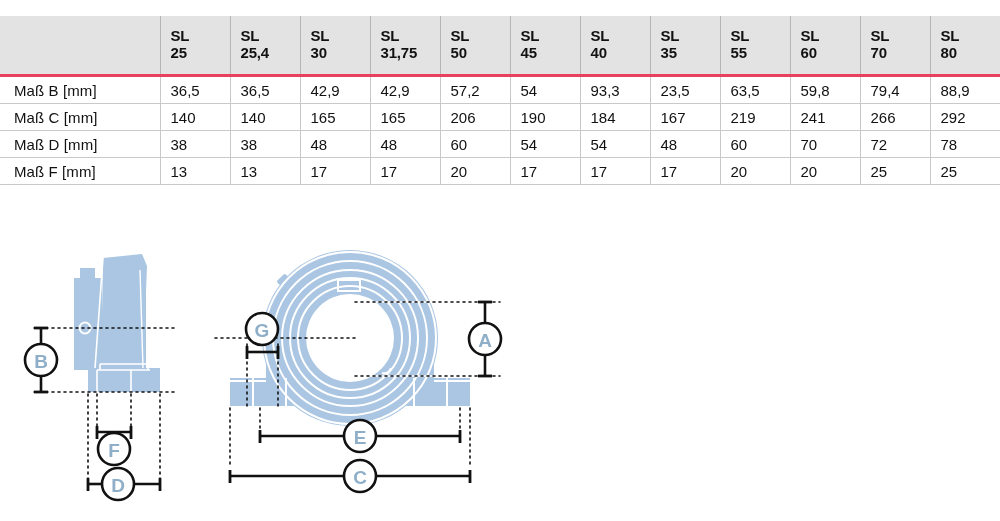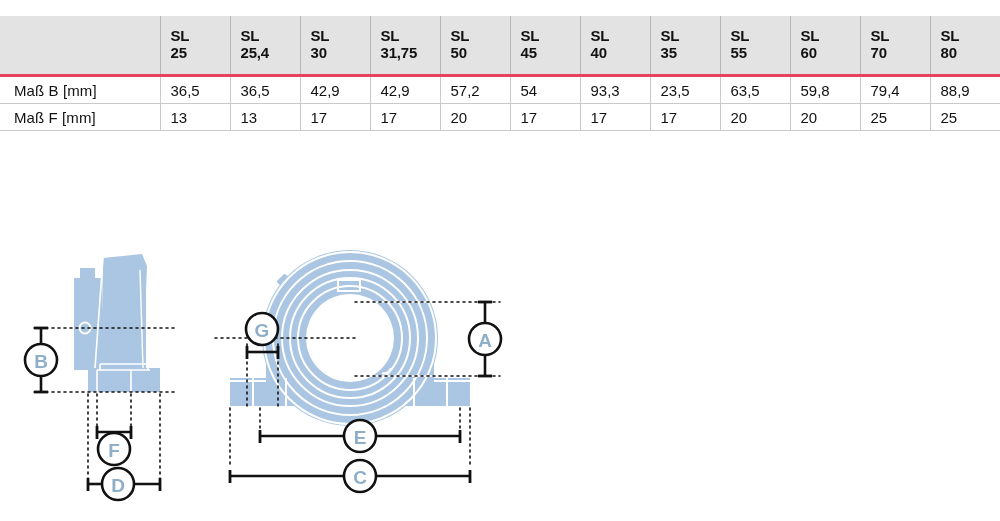--- a/index.html
+++ b/index.html
@@ -171,20 +171,50 @@
           <td>57,2</td>
           <td>54</td>
           <td>93,3</td>
           <td>23,5</td>
           <td>63,5</td>
           <td>59,8</td>
           <td>79,4</td>
           <td>88,9</td>
         </tr>
         <tr>
+          <td class="rowlabel">Maß C [mm]</td>
+          <td>140</td>
+          <td>140</td>
+          <td>165</td>
+          <td>165</td>
+          <td>206</td>
+          <td>190</td>
+          <td>184</td>
+          <td>167</td>
+          <td>219</td>
+          <td>241</td>
+          <td>266</td>
+          <td>292</td>
+        </tr>
+        <tr>
+          <td class="rowlabel">Maß D [mm]</td>
+          <td>38</td>
+          <td>38</td>
+          <td>48</td>
+          <td>48</td>
+          <td>60</td>
+          <td>54</td>
+          <td>54</td>
+          <td>48</td>
+          <td>60</td>
+          <td>70</td>
+          <td>72</td>
+          <td>78</td>
+        </tr>
+        <tr>
           <td class="rowlabel">Maß F [mm]</td>
           <td>13</td>
           <td>13</td>
           <td>17</td>
           <td>17</td>
           <td>20</td>
           <td>17</td>
           <td>17</td>
           <td>17</td>
           <td>20</td>

